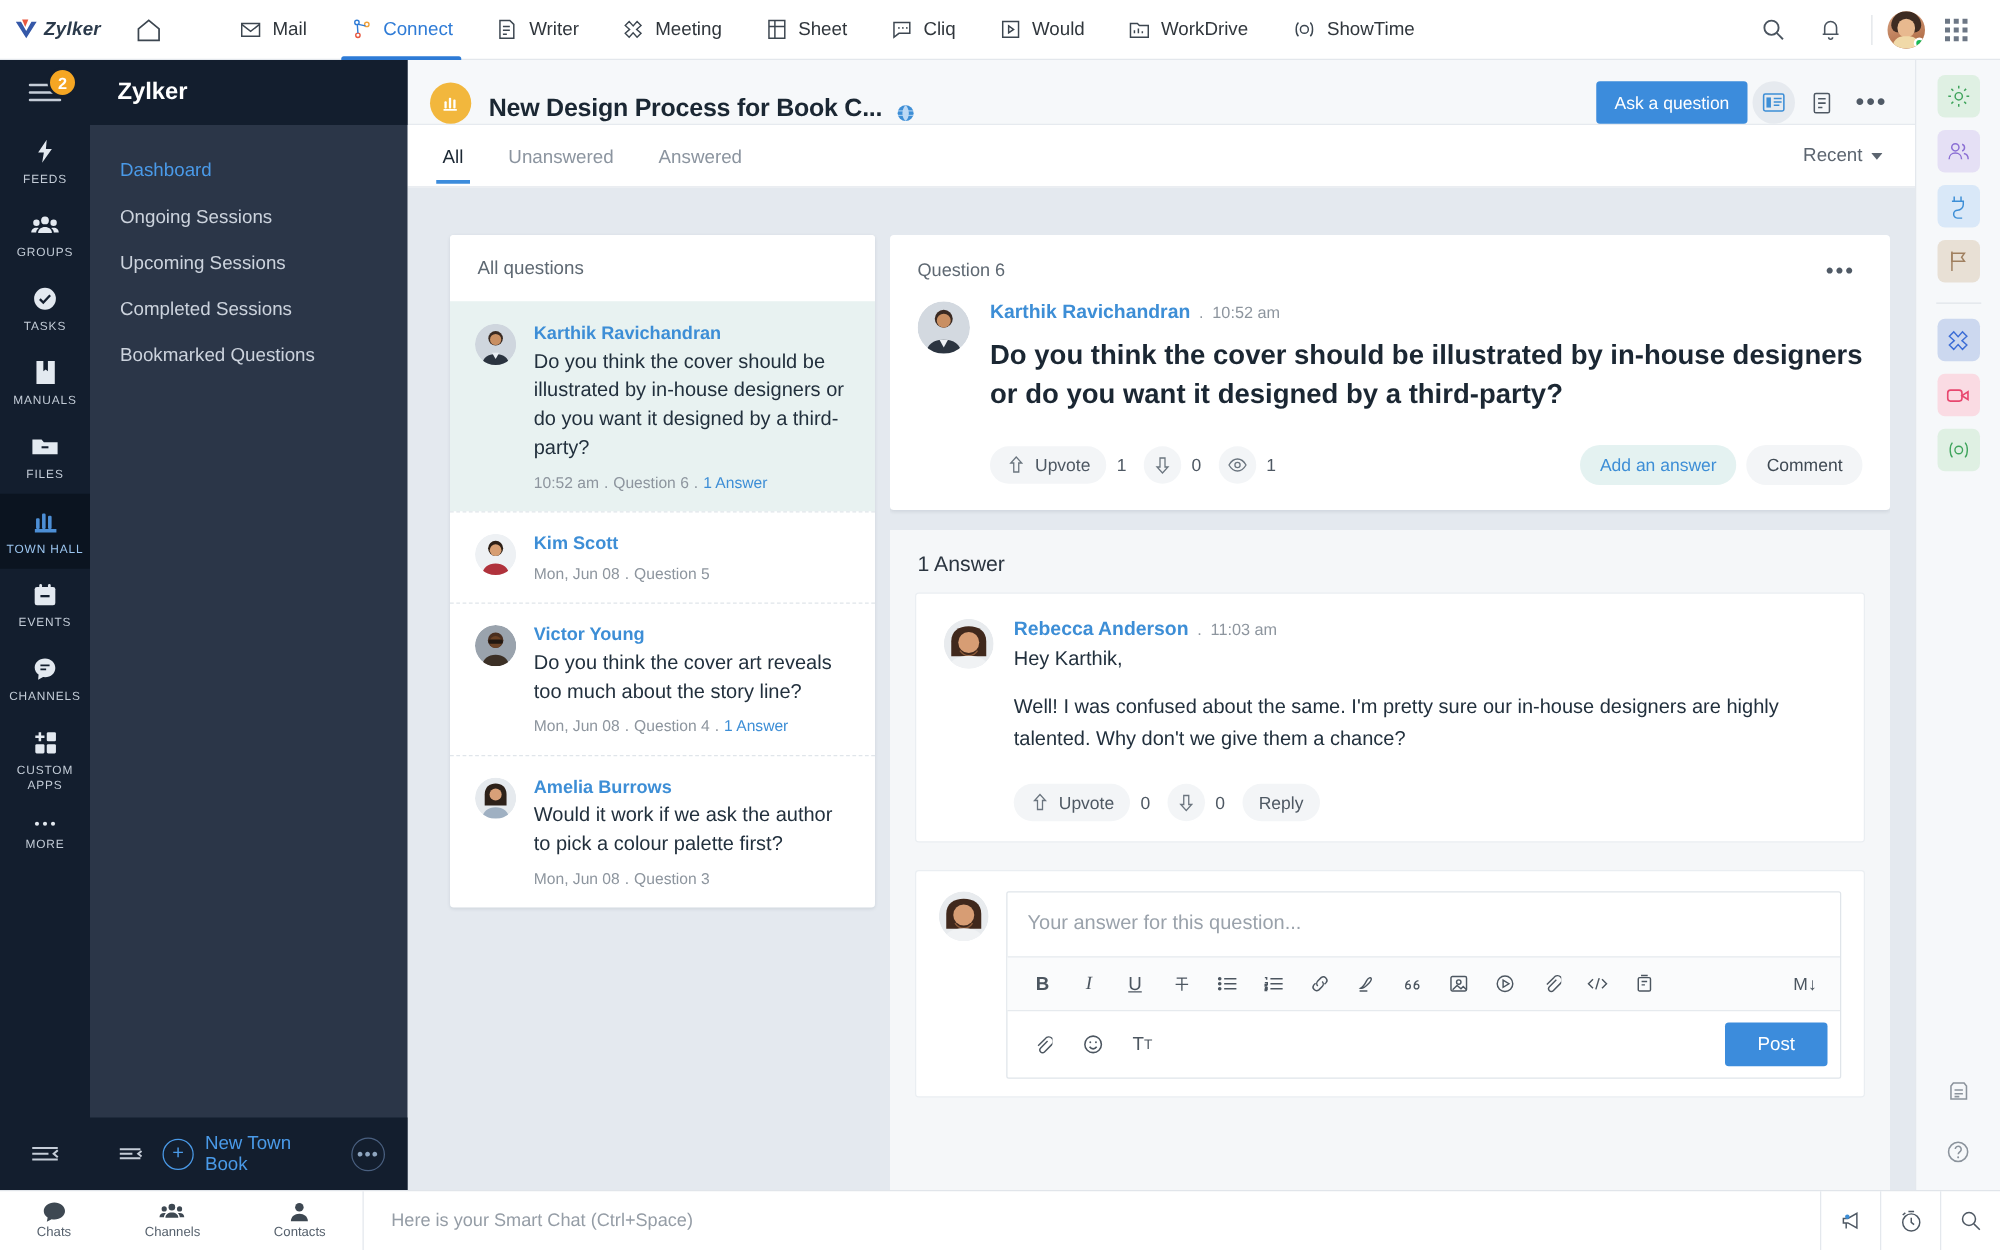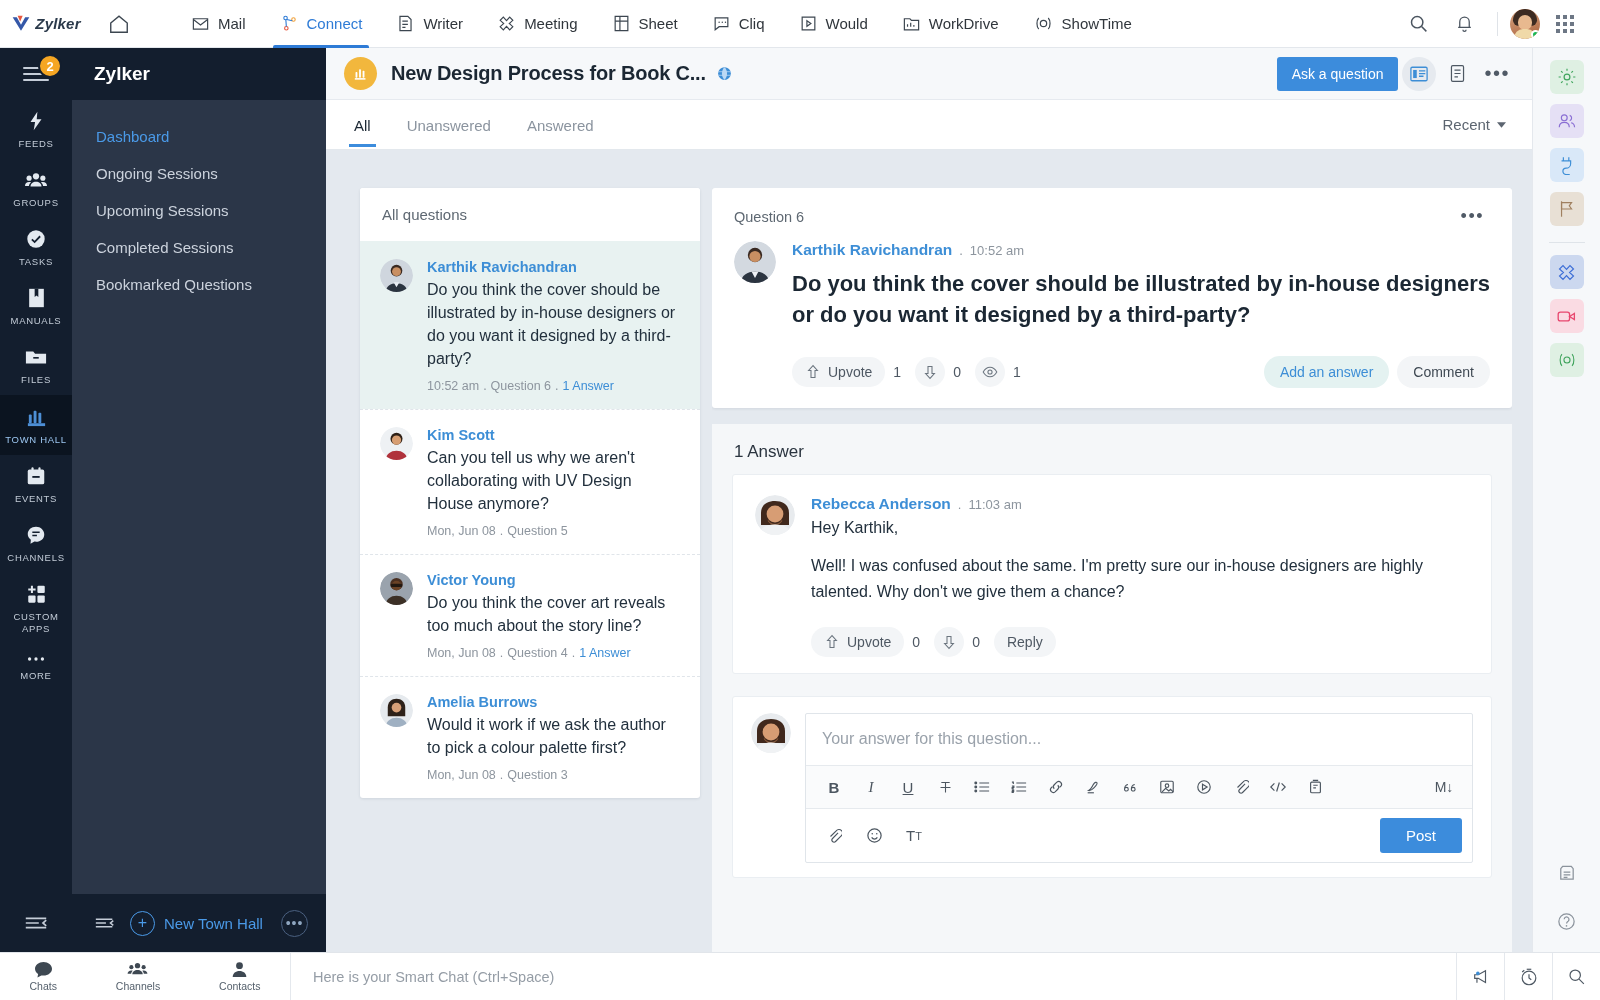--- a/index.html
+++ b/index.html
@@ -103,21 +103,21 @@
     border: 1.5px solid #4a6080; color: #8fa6c0; display:flex; align-items:center; justify-content:center;
     font-size: 14px; letter-spacing: 1px; cursor: pointer;
   }
 
   
   .main {
     position: absolute; left: 326px; top: 48px; right: 68px; height: 904px;
     background: #e4e9ef; display: flex; flex-direction: column;
   }
   .main-head {
-    height: 52px; background: #f6f8fa; display: flex; align-items: center;
+    height: 52px; background: #f6f8fa; display: flex; align-items: flex-end;
     padding: 0 16px 0 18px; border-bottom: 1px solid #e6eaef;
   }
   .th-badge {
     width: 33px; height: 33px; border-radius: 50%; background: #f2b73d;
     display: flex; align-items: center; justify-content: center; margin-right: 14px;
   }
   .th-title { font-size: 20px; font-weight: 700; color: #1b2733; letter-spacing: -.2px;}
   .globe { margin-left: 10px; display: flex; align-items: center;}
   .head-right { margin-left: auto; display: flex; align-items: center; gap: 4px;}
   .btn-ask {
@@ -470,21 +470,21 @@
     </div>
     <div class="projnav-foot">
       <div style="width:30px;display:flex;align-items:center;justify-content:center;cursor:pointer">
         <svg width="22" height="14" viewBox="0 0 24 14" fill="none" stroke="#c5cdd8" stroke-width="1.7">
             <path d="M2 3h18M2 7h11M2 11h18"></path>
             <path d="M21 4.5 L18 7 L21 9.5"></path>
           </svg>
       </div>
       <div class="newth">
         <span class="circ-btn">+</span>
-        <span>New Town Hall</span>
+        <span>New Town Book</span>
       </div>
       <div class="dots-btn">•••</div>
     </div>
   </div>
 
   <div class="main">
 
     <div class="main-head">
       <div class="th-badge">
         <svg width="17" height="17" viewBox="0 0 24 24" fill="#fff">
@@ -561,21 +561,20 @@
           <div class="qavatar">
             <svg viewBox="0 0 34 34" width="33" height="33">
               <circle cx="17" cy="17" r="17" fill="#eef1f4"></circle>
                 <circle cx="17" cy="12" r="6.2" fill="#2e2017"></circle>
                 <circle cx="17" cy="13.5" r="4.8" fill="#d79e72"></circle>
                 <path d="M6 34c0-6 5-9.5 11-9.5s11 3.5 11 9.5z" fill="#b0323c"></path>
             </svg>
           </div>
           <div class="qbody">
             <div class="qauthor">Kim Scott</div>
-            <div class="qtext">Can you tell us why we aren't collaborating with UV Design House anymore?</div>
             <div class="qmeta">
               <span>Mon, Jun 08</span><span class="sep">.</span><span>Question 5</span>
             </div>
           </div>
         </div>
 
         <div class="qitem">
           <div class="qavatar">
             <svg viewBox="0 0 34 34" width="33" height="33">
               <circle cx="17" cy="17" r="17" fill="#9aa3ad"></circle>

